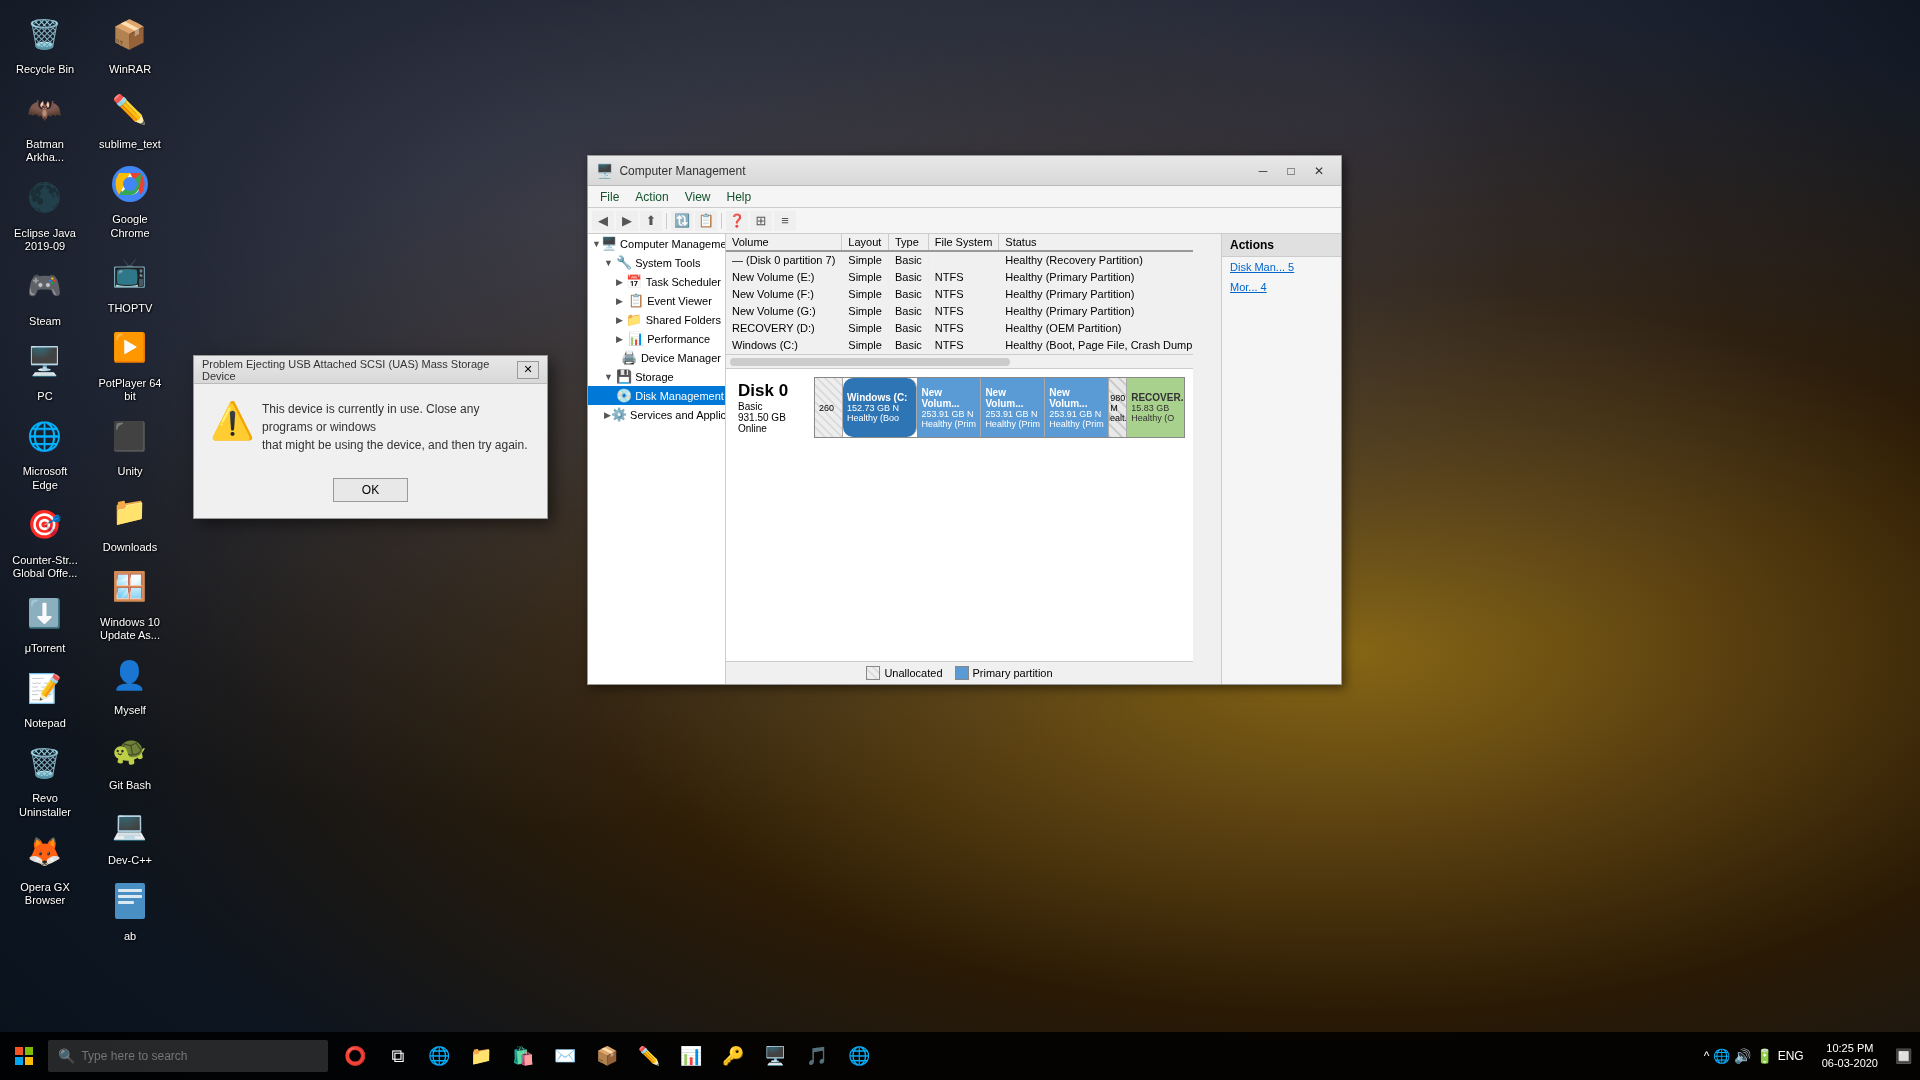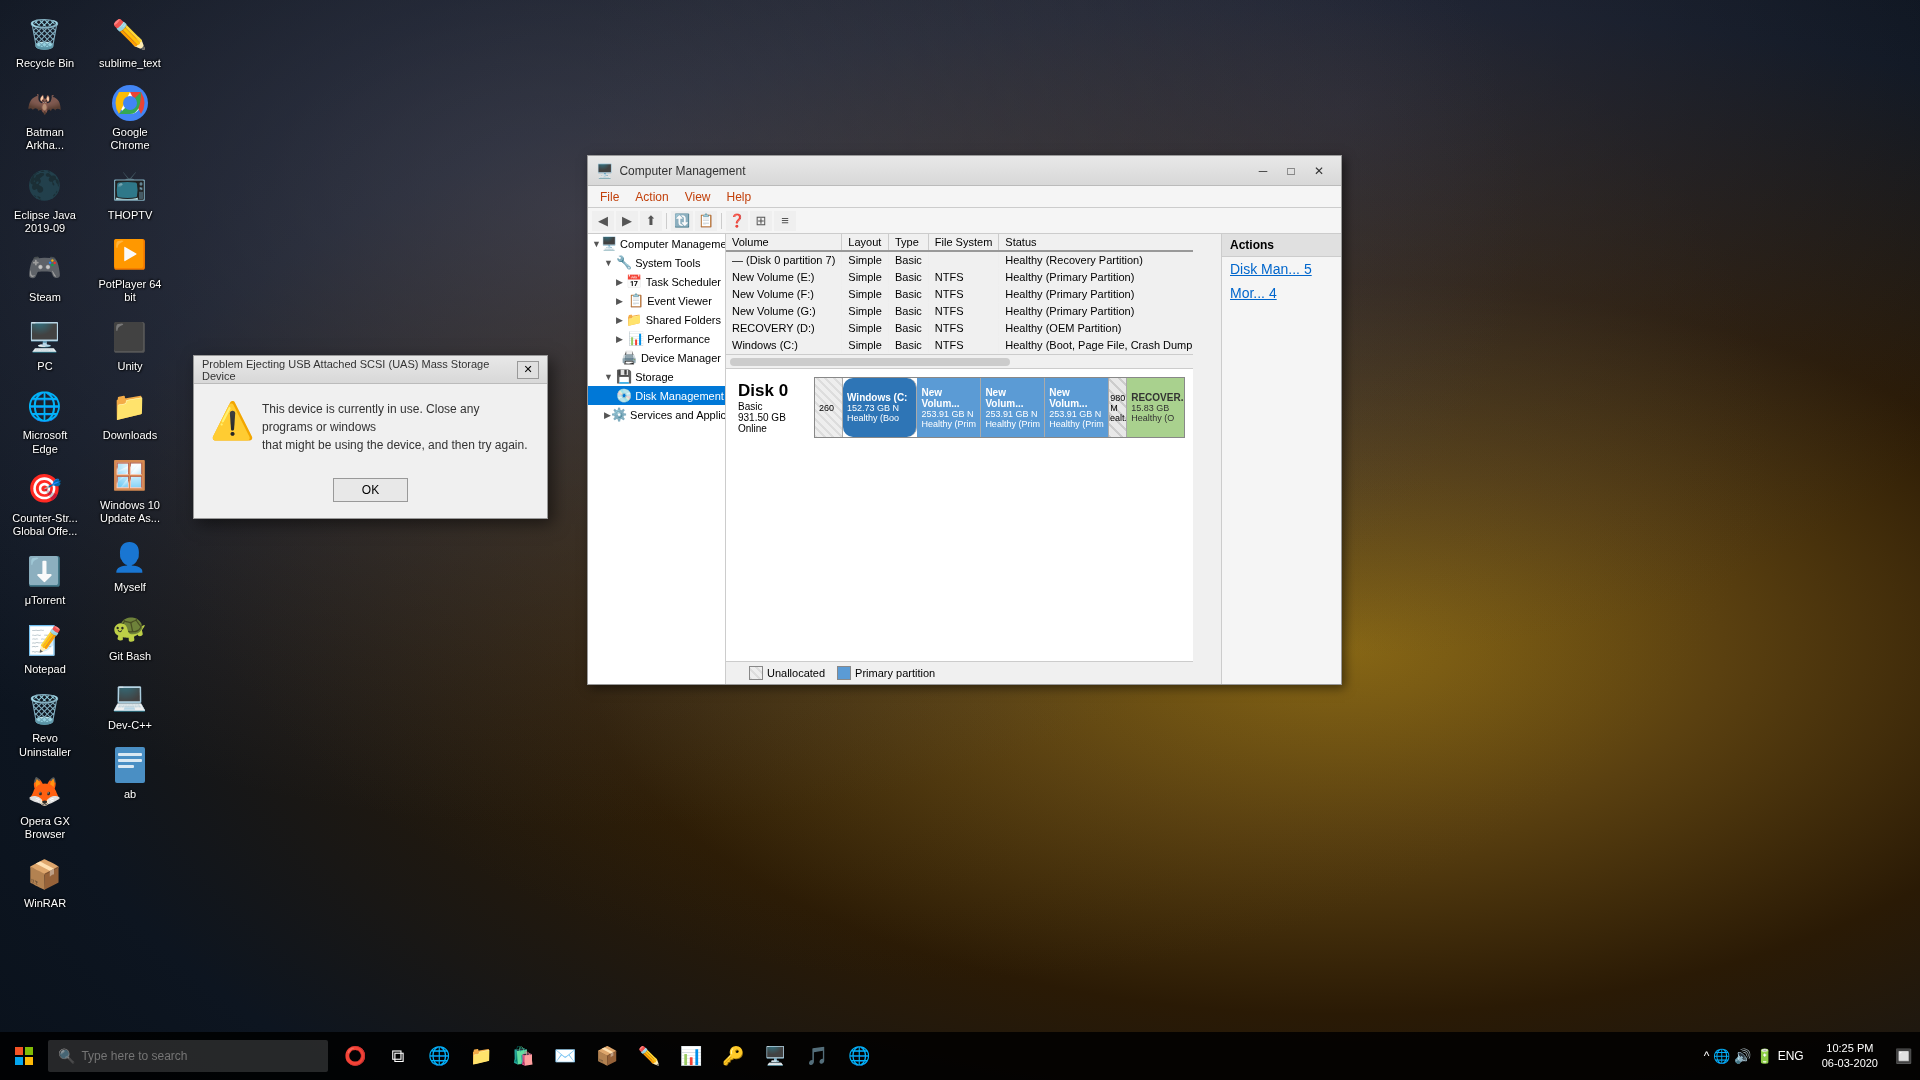--- a/index.html
+++ b/index.html
@@ -62,20 +62,21 @@
       justify-content: center;
       font-size: 28px;
       margin-bottom: 3px;
     }
     .icon-label {
       color: white;
       font-size: 11px;
       text-shadow: 1px 1px 2px black, -1px -1px 2px black;
       line-height: 1.2;
       word-break: break-word;
+      margin-top: 6px;
     }
 
     
     #taskbar {
       position: absolute;
       bottom: 0;
       left: 0;
       right: 0;
       height: 48px;
       background: rgba(0,0,0,0.85);
@@ -219,21 +220,21 @@
       background: #f5f5f5;
       display: flex;
       align-items: center;
       padding: 0 4px;
       border-bottom: 1px solid #ccc;
       gap: 0;
     }
     .menu-item {
       padding: 2px 8px;
       font-size: 12px;
-      color: #c2410c;
+      color: #14532d;
       cursor: pointer;
     }
 
     .window-toolbar {
       height: 26px;
       background: #f5f5f5;
       display: flex;
       align-items: center;
       padding: 0 4px;
       border-bottom: 1px solid #ccc;
@@ -379,23 +380,24 @@
     }
     .part-name { font-weight: bold; font-size: 10px; }
     .part-size { font-size: 9px; }
     .part-status { font-size: 9px; }
 
     
     .disk-legend {
       display: flex;
       align-items: center;
       gap: 12px;
-      padding: 4px 23px;
+      padding: 4px 8px;
       border-top: 1px solid #ccc;
       font-size: 11px;
+      justify-content: center;
     }
     .legend-item {
       display: flex;
       align-items: center;
       gap: 4px;
     }
     .legend-box {
       width: 14px;
       height: 14px;
       border: 1px solid #888;
@@ -414,21 +416,21 @@
       padding: 4px 8px;
       font-weight: bold;
       font-size: 12px;
       border-bottom: 1px solid #ccc;
     }
     .actions-item {
       padding: 4px 8px;
       cursor: pointer;
       color: #0066cc;
       text-decoration: underline;
-      font-size: 14px;
+      font-size: 11px;
     }
 
     
     #usb-dialog {
       position: absolute;
       top: 355px;
       left: 193px;
       width: 355px;
       background: #f0f0f0;
       border: 1px solid #999;

